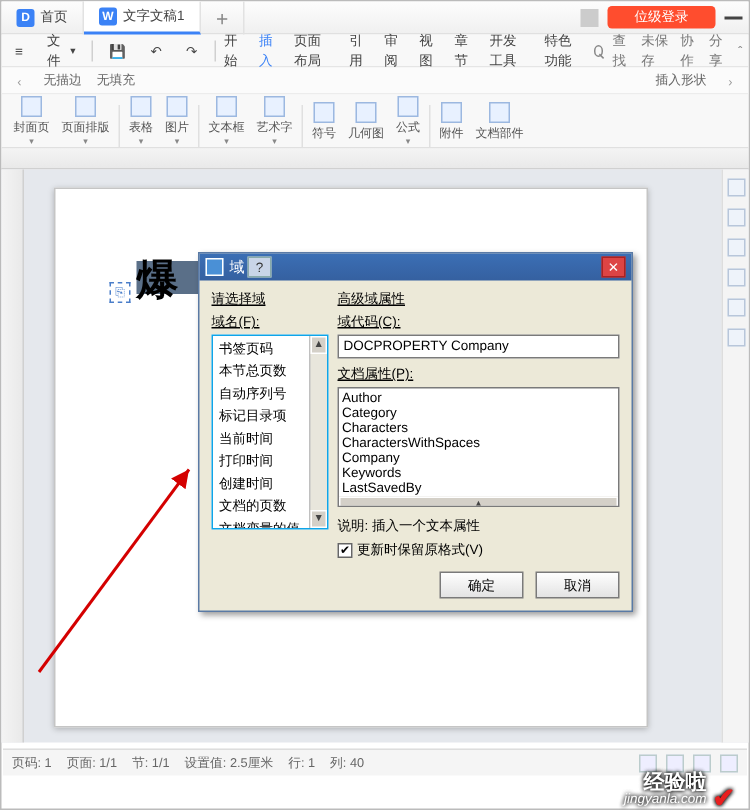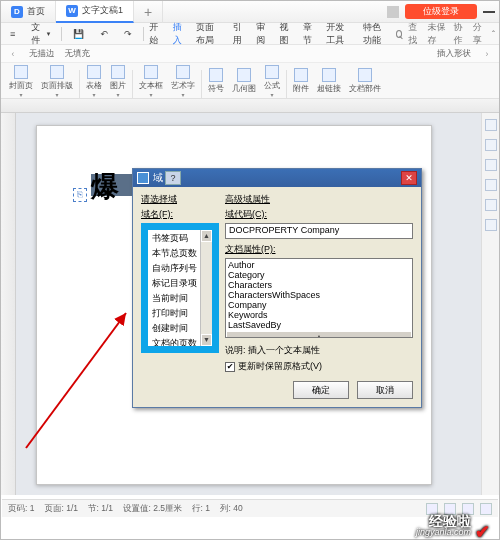--- a/index.html
+++ b/index.html
@@ -50,21 +50,21 @@
   .dlg{position:absolute;left:131px;top:55px;width:290px;background:#ece9d8;border:1px solid #5a7aa5;box-shadow:2px 2px 4px rgba(0,0,0,.4);}
   .dlgtitle{height:18px;background:linear-gradient(#3b6fb5,#3560a0);display:flex;align-items:center;padding:0 4px;color:#fff;font-size:10px;}
   .dlgtitle .ticon{width:12px;height:12px;background:#4a90d6;border:1px solid #fff;margin-right:4px;}
   .dlgtitle .xbtn{margin-left:auto;width:16px;height:14px;background:#d44;display:flex;align-items:center;justify-content:center;color:#fff;font-size:9px;border:1px solid #a22;}
   .dlgtitle .qbtn{width:16px;height:14px;background:#c9d5e8;display:flex;align-items:center;justify-content:center;color:#333;font-size:9px;border:1px solid #8aa;margin-left:2px;}
   .dlgbody{padding:6px 8px 8px 8px;font-size:9px;color:#000;}
   .cols{display:flex;gap:6px;}
   .col-l{width:78px;}
   .col-r{flex:1;}
   .lbl{margin-bottom:2px;text-decoration:underline;}
-  .listbox{border:7px solid #0ea5e9;background:#fff;height:130px;overflow:hidden;position:relative;}
+  .listbox{border:1px solid #0ea5e9;background:#fff;height:130px;overflow:hidden;position:relative;}
   .listbox .items{padding:1px 2px;}
   .listbox .item{padding:1px 2px;white-space:nowrap;}
   .listbox .sb{position:absolute;right:0;top:0;width:12px;height:100%;background:#e8e6dc;border-left:1px solid #c0c0c0;display:flex;flex-direction:column;}
   .sb .up,.sb .dn{height:12px;background:#d4d0c8;border:1px solid #fff;text-align:center;font-size:7px;line-height:10px;color:#444;}
   .redbox{border:2px solid #d40000;}
   .codebox{border:1px solid #7a7a7a;background:#fff;height:16px;padding:1px 3px;margin-bottom:4px;}
   .propbox{border:1px solid #7a7a7a;background:#fff;height:80px;overflow:hidden;position:relative;}
   .propbox .items{padding:1px 2px;}
   .desc{margin-top:6px;}
   .chk{margin-top:3px;display:flex;align-items:center;gap:3px;}
@@ -190,24 +190,20 @@
       </div>
     <div class="tbtn">
         <div class="i"></div>
         <span>公式</span>
         <span class="v">▾</span>
       </div>
     <div class="tbsep"></div>
     <div class="tbtn">
         <div class="i"></div>
         <span>附件</span>
-      </div>
-    <div class="tbtn">
-        <div class="i"></div>
-        <span>超链接</span>
       </div>
     <div class="tbtn">
         <div class="i"></div>
         <span>文档部件</span>
       </div>
   </div>
 
   <div class="rulerbar"></div>
 
   <div class="workarea">

